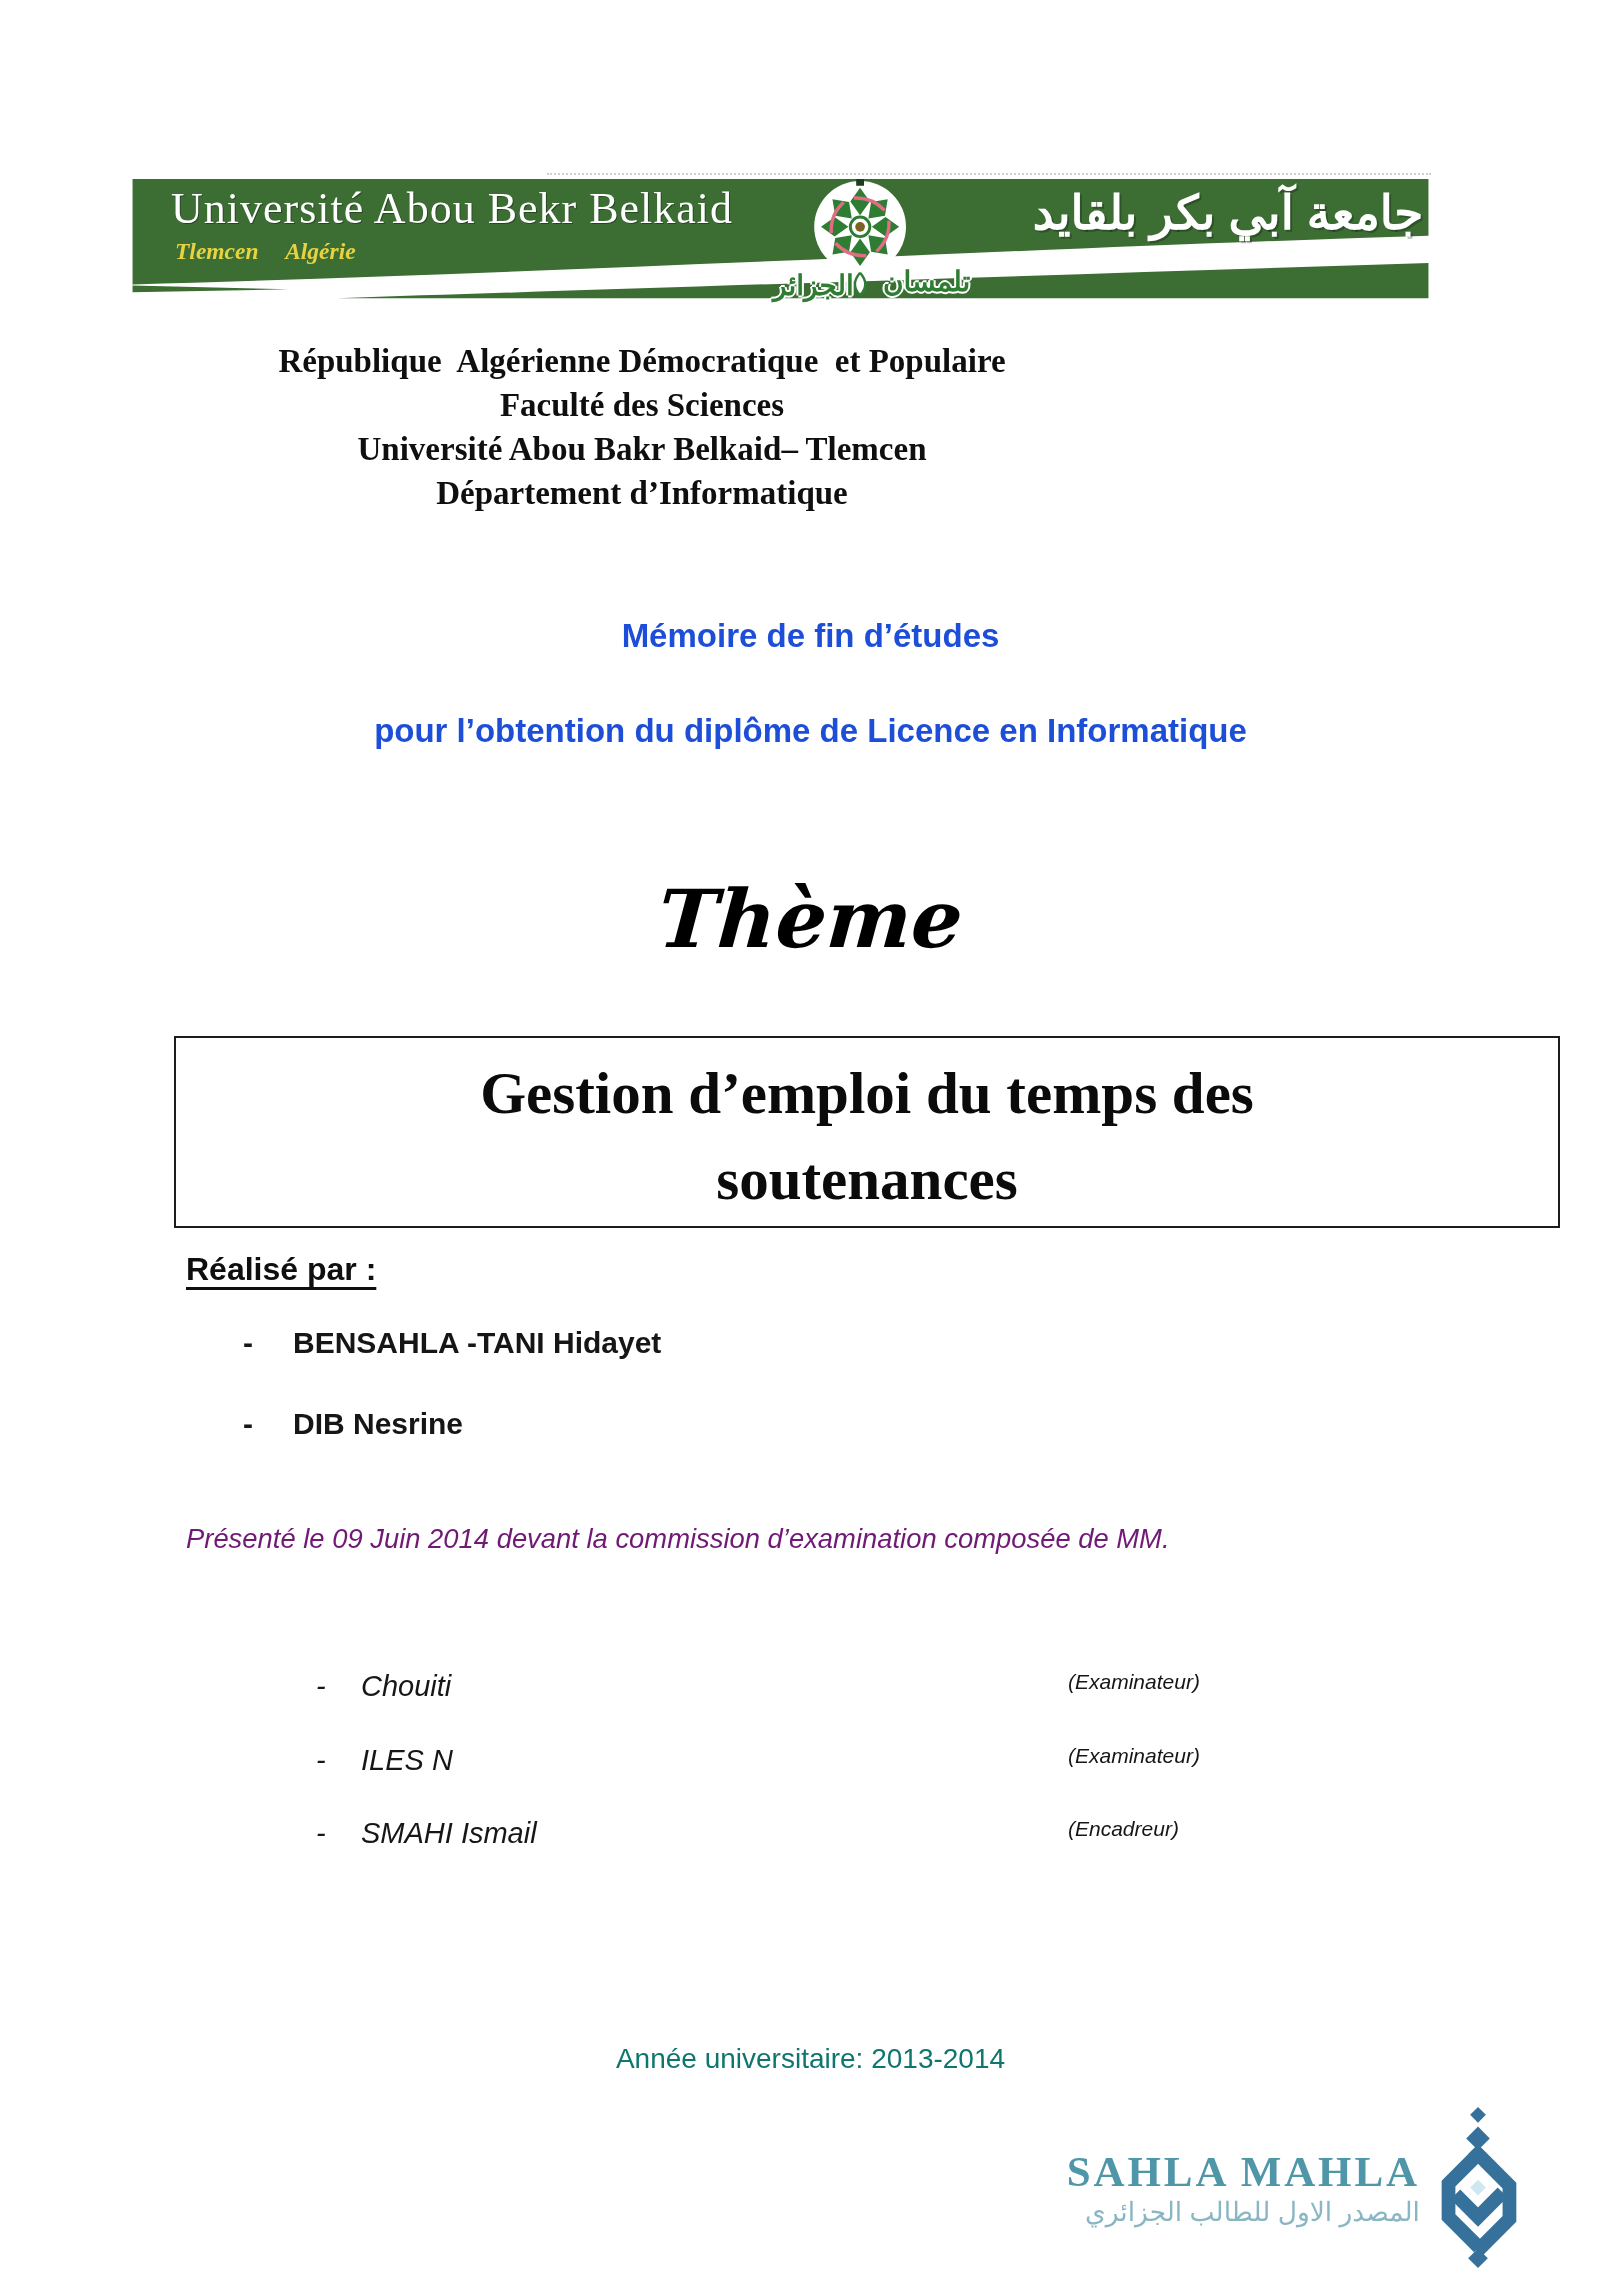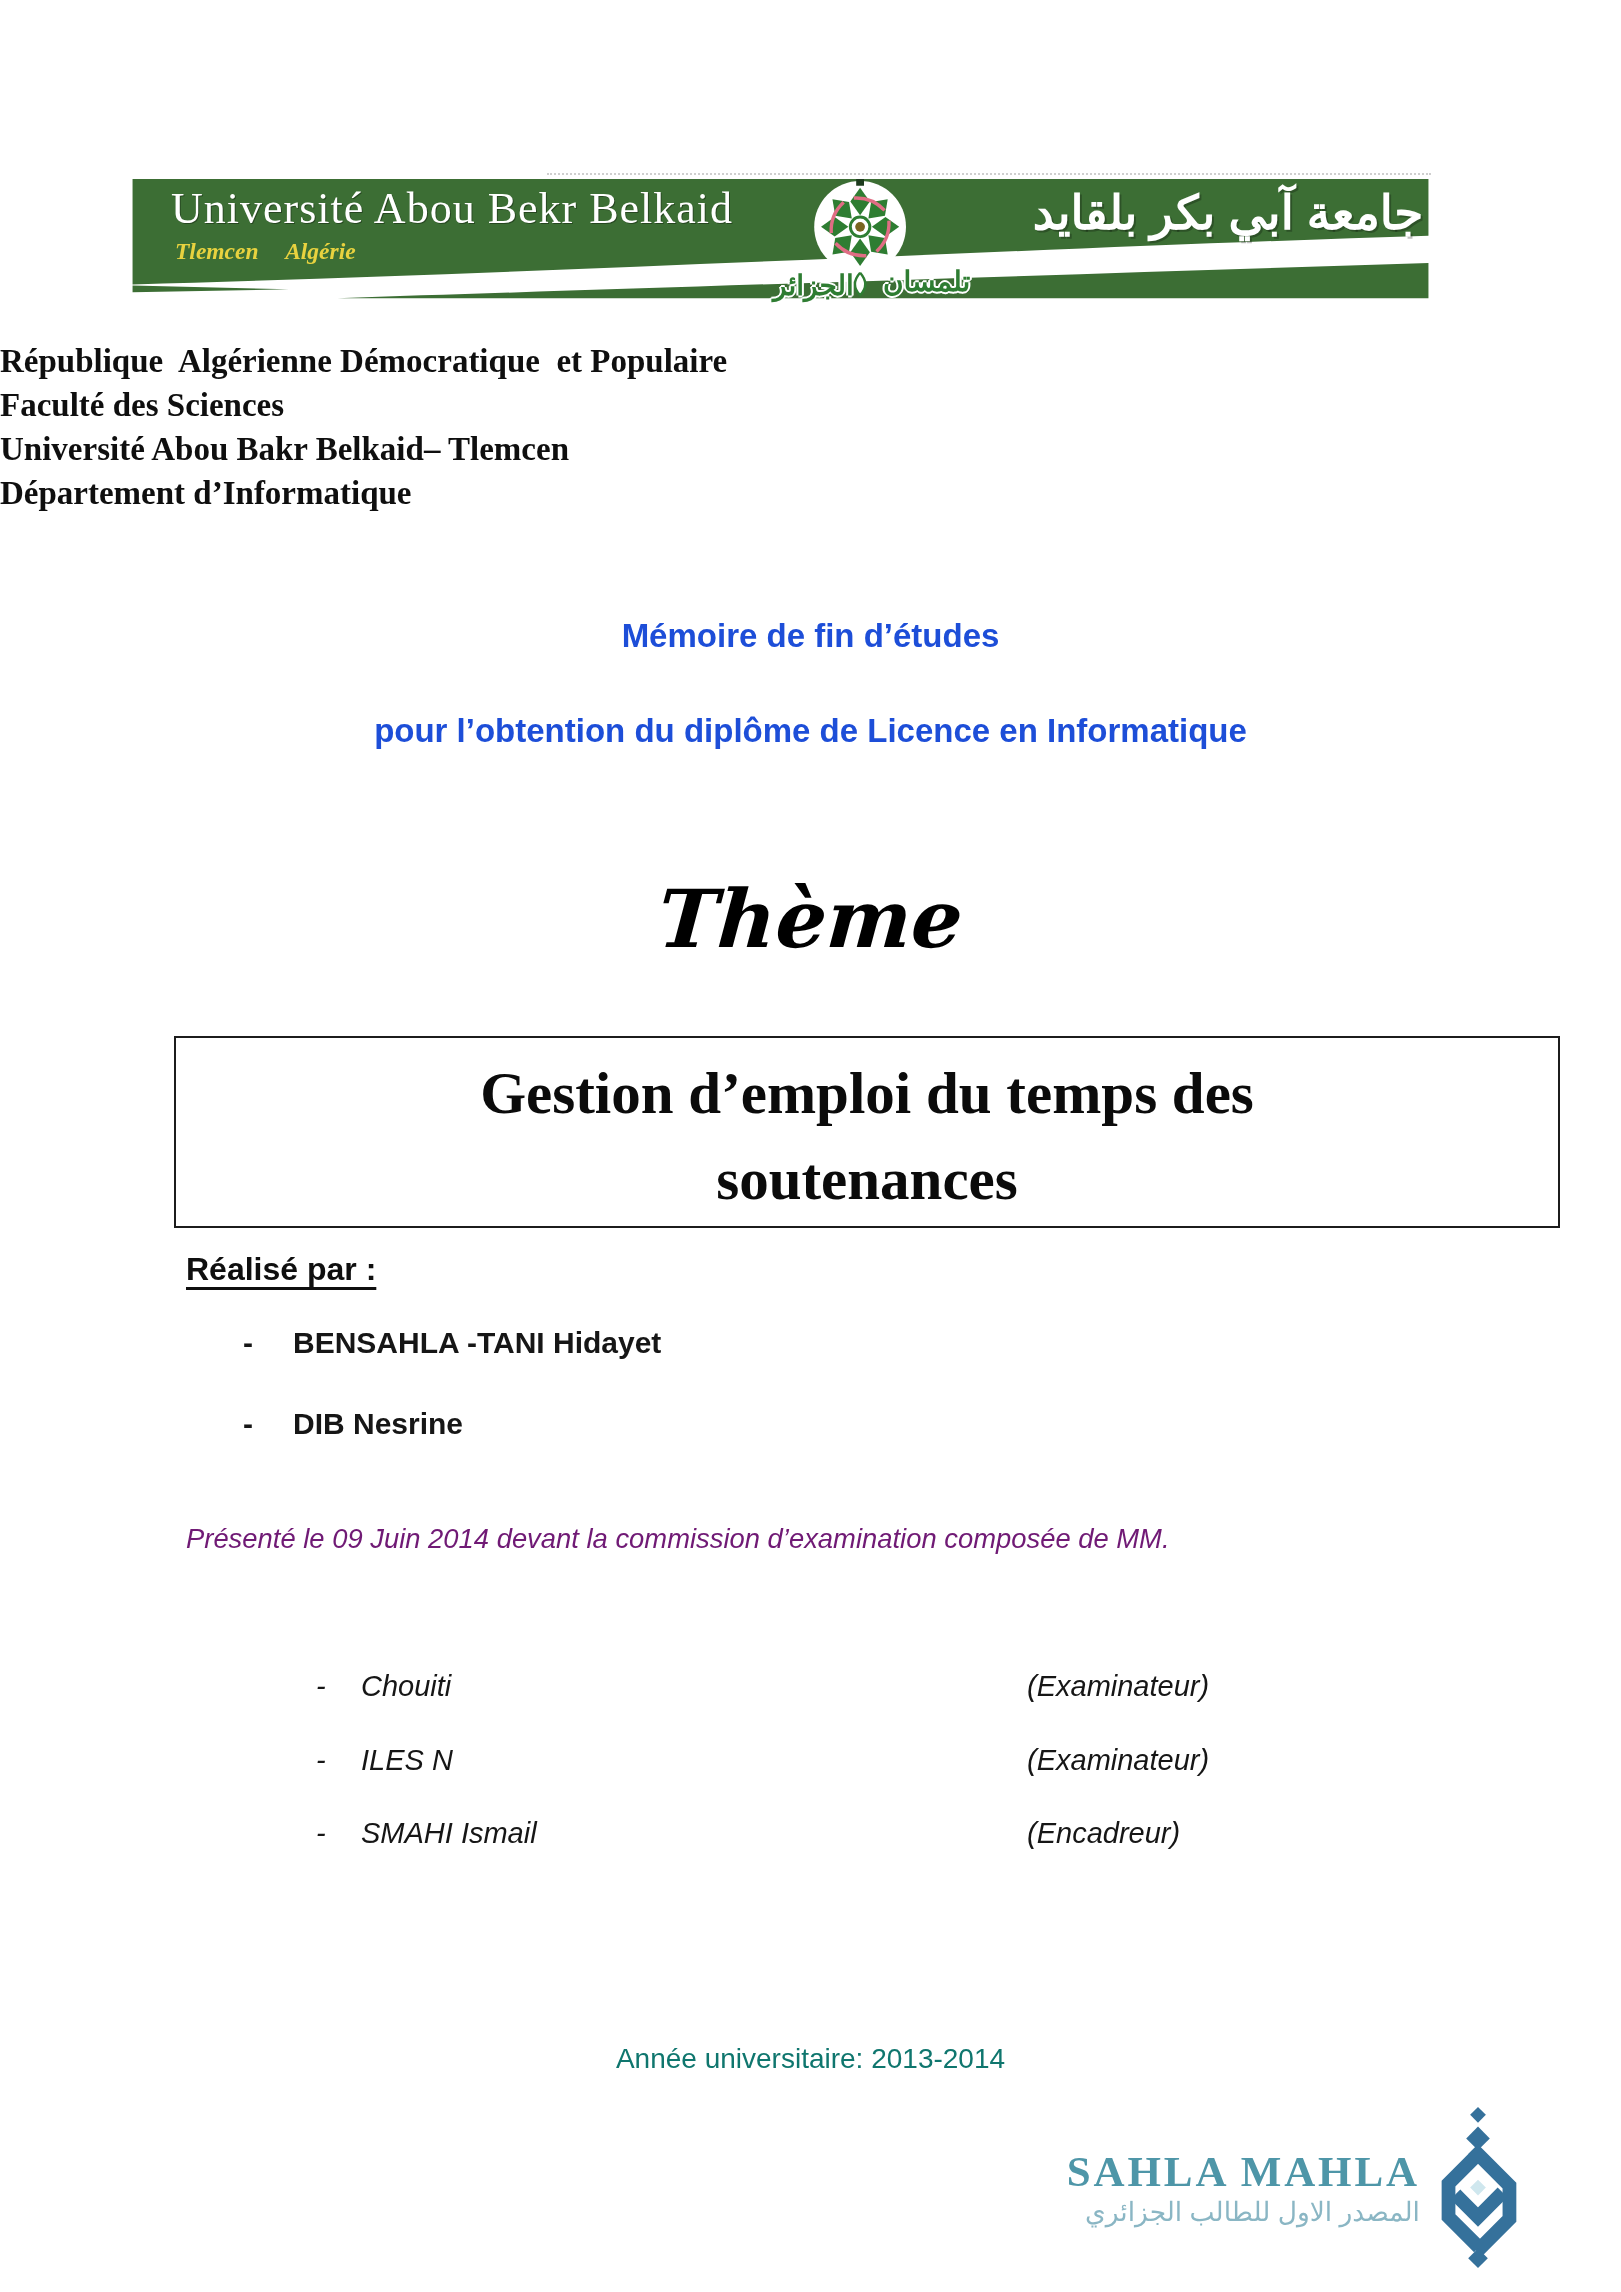--- a/index.html
+++ b/index.html
@@ -43,20 +43,21 @@
     font-size:28px;font-weight:bold;color:#2e7d32;
     direction:rtl;white-space:nowrap;
     text-shadow:-2px 0 #fff,2px 0 #fff,0 -2px #fff,0 2px #fff,1px 1px #fff,-1px -1px #fff;
     font-family:Liberation Serif, serif;
   }
   .cap-tlemcen{left:753px;top:86px;}
   .cap-algerie{left:643px;top:90px;}
   
   .header-block{
     position:absolute;left:0;top:339px;width:1284px;
+    text-align:center;
     font-family:"Liberation Serif",serif;font-weight:bold;
     font-size:33px;line-height:44px;color:#0f0f0f;
   }
   .hline{white-space:pre;}
   
   .degree-line{
     position:absolute;left:0;width:1621px;text-align:center;
     font-weight:bold;font-size:33px;color:#1d4ed8;
   }
   .degree-1{top:617px;}
@@ -93,21 +94,21 @@
     position:absolute;left:186px;top:1523px;
     font-size:27.4px;font-style:italic;color:#701a75;white-space:nowrap;
   }
   
   .committee-row{position:absolute;left:0;width:1621px;height:39px;font-style:italic;}
   .committee-1{top:1670px;}
   .committee-2{top:1744px;}
   .committee-3{top:1817px;}
   .committee-bullet{position:absolute;left:316px;font-size:29px;}
   .committee-name{position:absolute;left:361px;font-size:29px;white-space:nowrap;}
-  .committee-role{position:absolute;left:1027px;font-size:29px;white-space:nowrap;}
+  .committee-role{position:absolute;left:1068px;font-size:21px;white-space:nowrap;}
   
   .academic-year{
     position:absolute;left:0;top:2043px;width:1621px;text-align:center;
     font-size:28px;color:#0f766e;
   }
   .sahla-wordmark{
     position:absolute;left:1059px;top:2147px;width:361px;text-align:right;
     font-family:"Liberation Serif",serif;font-weight:bold;
     font-size:43px;letter-spacing:2.9px;color:#4e96a8;white-space:nowrap;
   }

